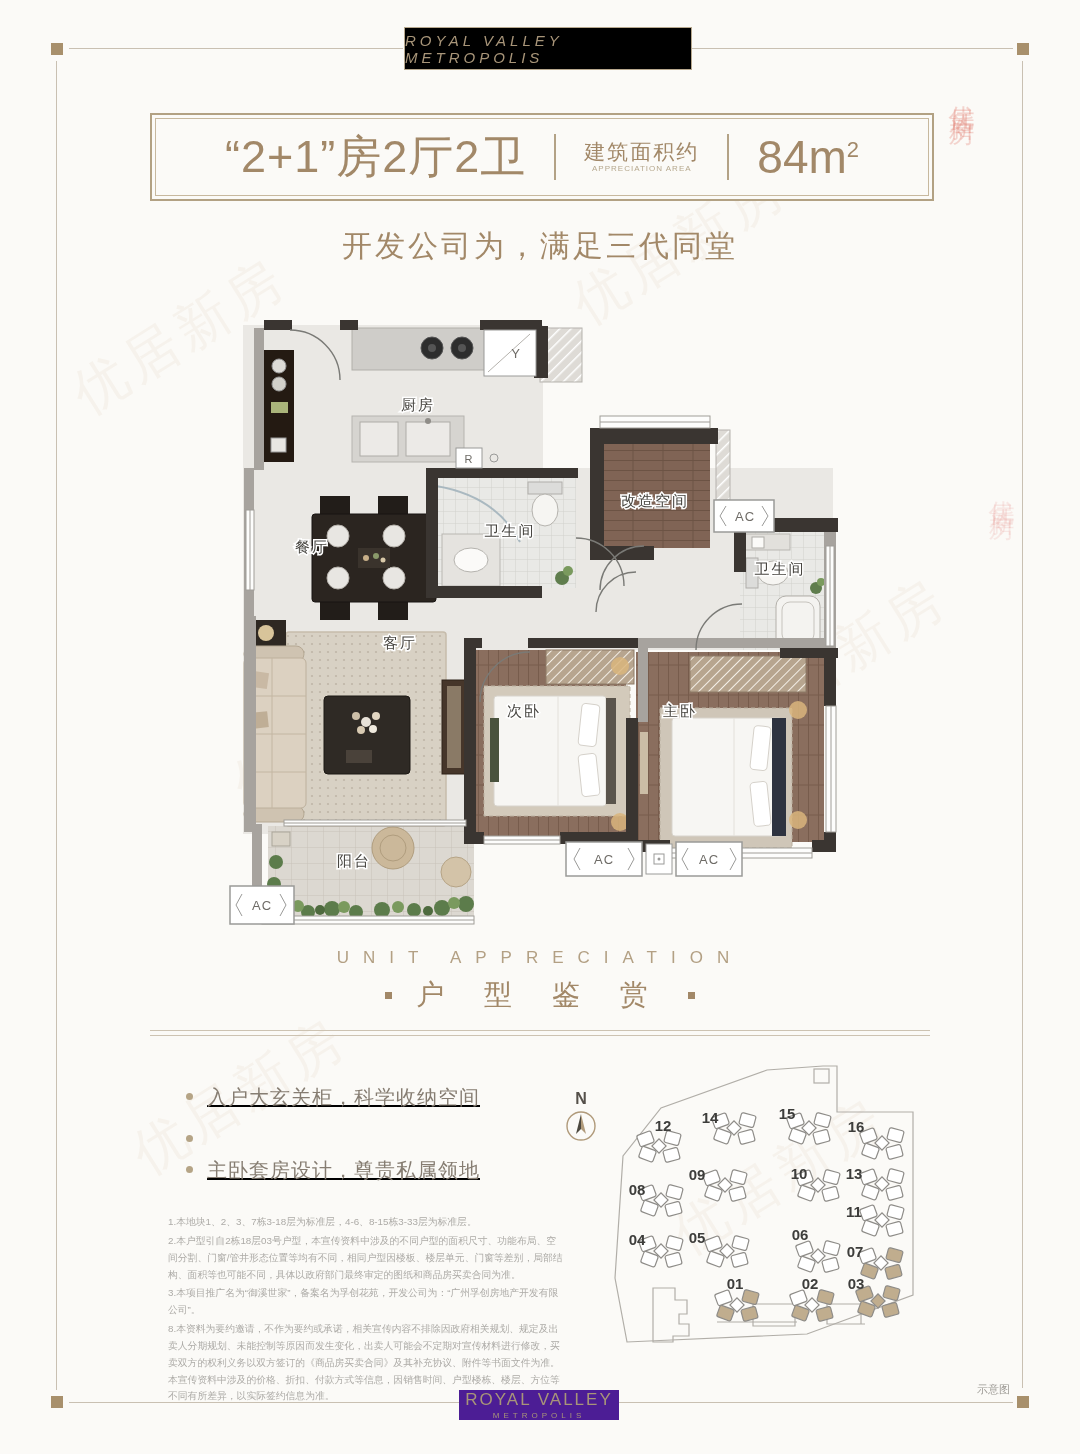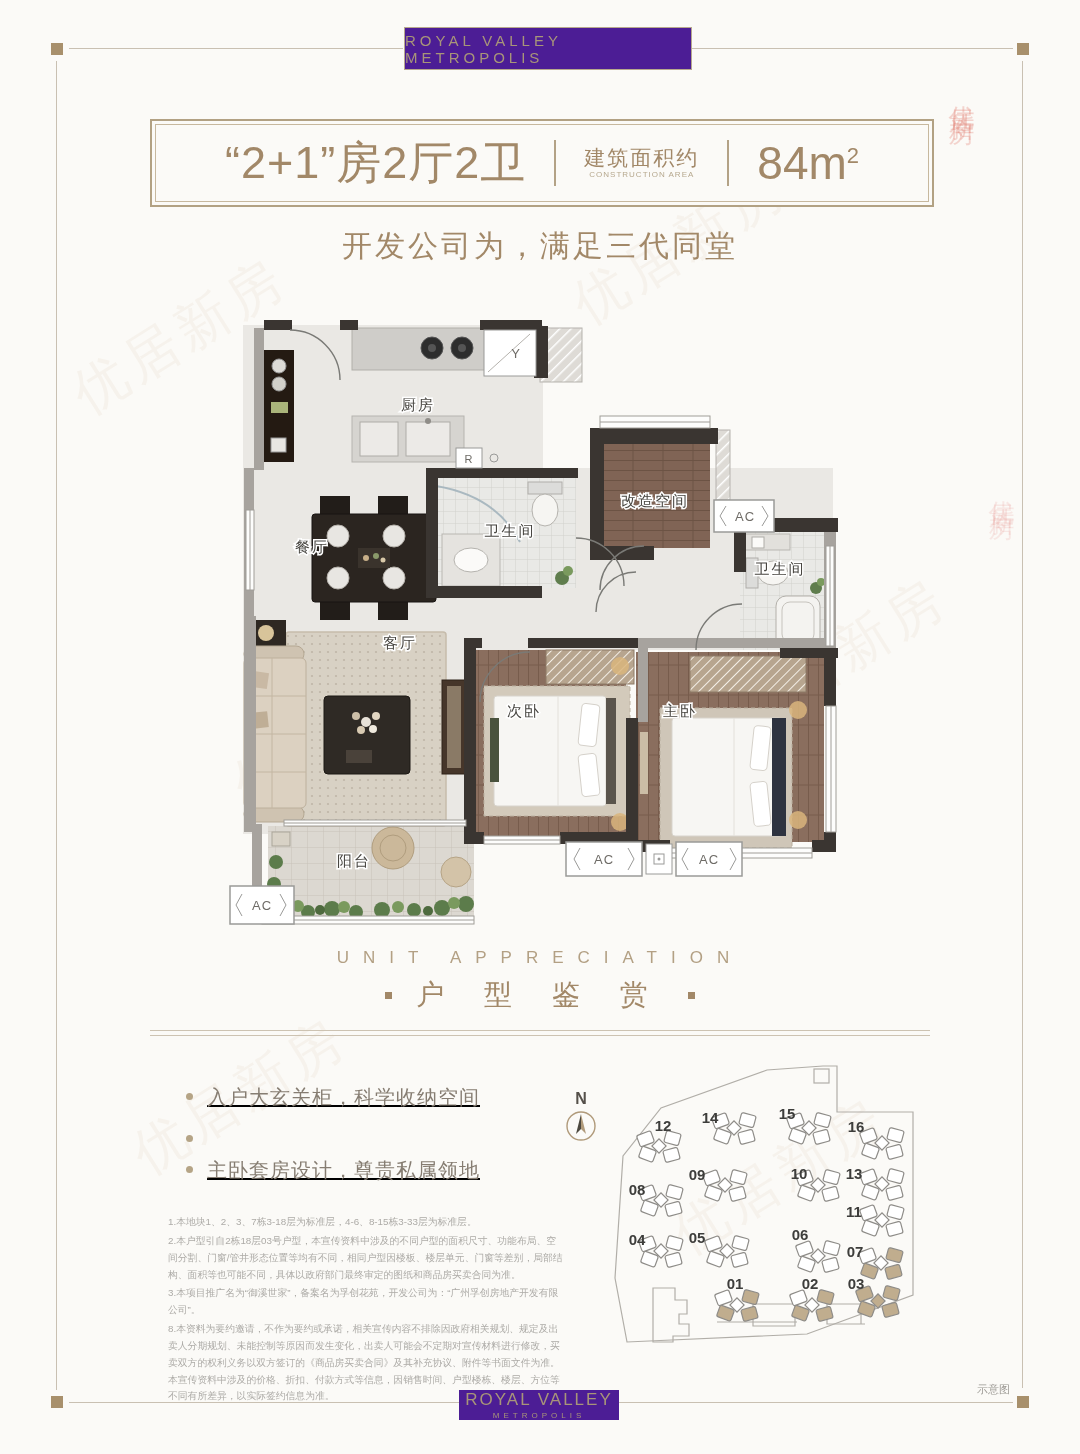--- a/index.html
+++ b/index.html
@@ -8,24 +8,24 @@
   .abs{position:absolute;}
   
   .wm{position:absolute;font-size:54px;color:rgba(205,172,150,0.10);transform:rotate(-32deg);
       white-space:nowrap;letter-spacing:6px;z-index:1;pointer-events:none;}
   .wm-pink{position:absolute;writing-mode:vertical-rl;font-size:26px;color:rgba(224,122,110,0.30);
       letter-spacing:4px;z-index:6;pointer-events:none;}
   
   .corner{position:absolute;width:12px;height:12px;background:#a8906c;z-index:3;}
   .fline{position:absolute;background:#c9c0b2;z-index:2;}
   .brandbox{position:absolute;left:404px;top:27px;width:286px;height:41px;border:1px solid #b7a88e;
-      display:flex;align-items:center;justify-content:flex-start;z-index:3;background:#4c1d95;}
+      display:flex;align-items:center;justify-content:flex-start;z-index:3;background:#000000;font-style:italic;}
   .brandbox span{font-size:15px;letter-spacing:4px;color:#a89579;}
   
-  .titlebox{position:absolute;left:150px;top:119px;width:780px;height:84px;border:2px solid #b2a183;z-index:4;background:#fbfaf7;}
+  .titlebox{position:absolute;left:150px;top:113px;width:780px;height:84px;border:2px solid #b2a183;z-index:4;background:#fbfaf7;}
   .titlebox .inner{position:absolute;inset:3px;border:1px solid #c7b89e;display:flex;align-items:center;justify-content:center;gap:28px;}
   .t-layout{font-size:45px;color:#a28868;letter-spacing:1px;}
   .t-div{width:2px;height:46px;background:#b3a286;}
   .t-area{display:flex;flex-direction:column;align-items:center;line-height:1.1;}
   .t-area .cn{font-size:21px;color:#a28868;letter-spacing:2px;}
   .t-area .en{font-size:8px;color:#b6a88e;letter-spacing:1px;margin-top:2px;}
   .t-val{font-size:46px;color:#a28868;}
   .t-val sup{font-size:22px;}
   .subtitle{position:absolute;left:0;top:226px;width:1080px;text-align:center;font-size:30px;
       color:#a28868;letter-spacing:3px;z-index:4;}
@@ -89,21 +89,21 @@
   <div class="brandbox">
     <span>ROYAL VALLEY METROPOLIS</span>
   </div>
 
   <div class="titlebox">
     <div class="inner">
       <span class="t-layout">“2+1”房2厅2卫</span>
       <span class="t-div"></span>
       <span class="t-area">
         <span class="cn">建筑面积约</span>
-        <span class="en">CONSTRUCTION AREA</span>
+        <span class="en">APPRECIATION AREA</span>
       </span>
       <span class="t-div"></span>
       <span class="t-val"><span>84m</span><sup>2</sup></span>
     </div>
   </div>
 
   <div class="subtitle">开发公司为，满足三代同堂</div>
 
   <svg class="abs" style="left:228px;top:320px;z-index:4" width="660" height="610" viewBox="0 0 660 610">
     <defs>

